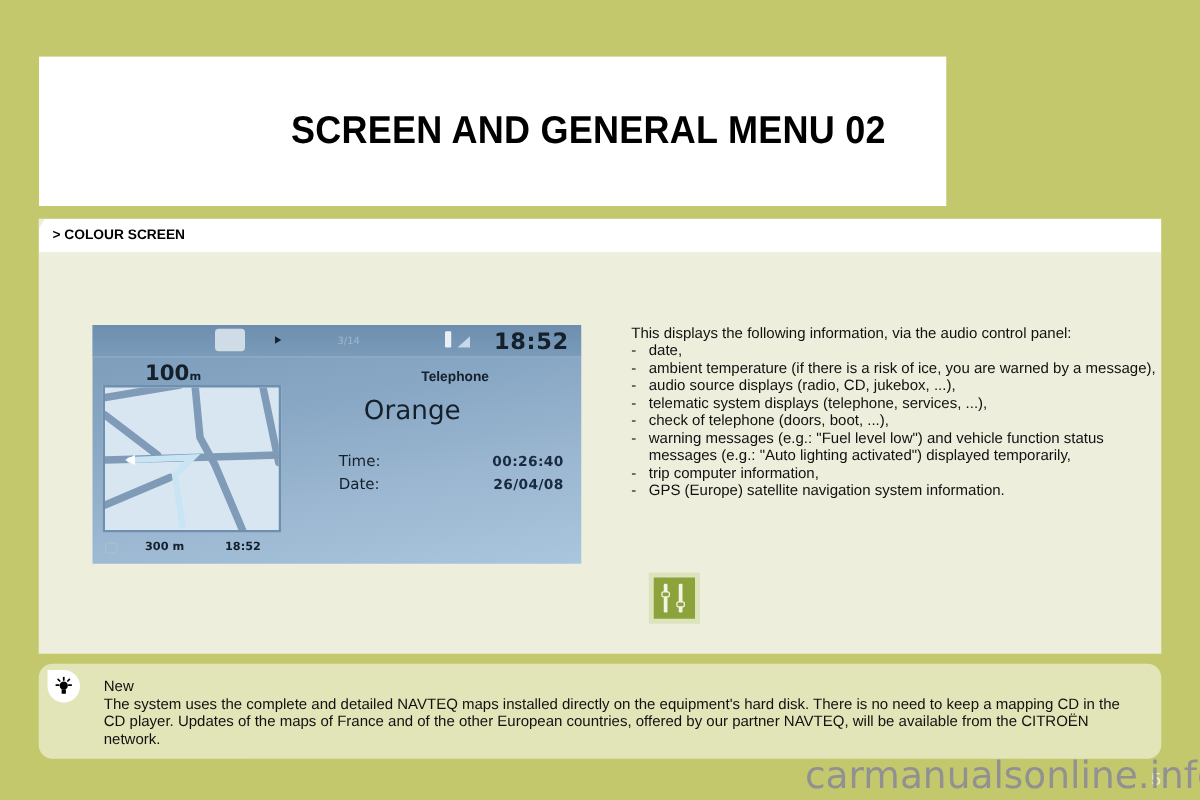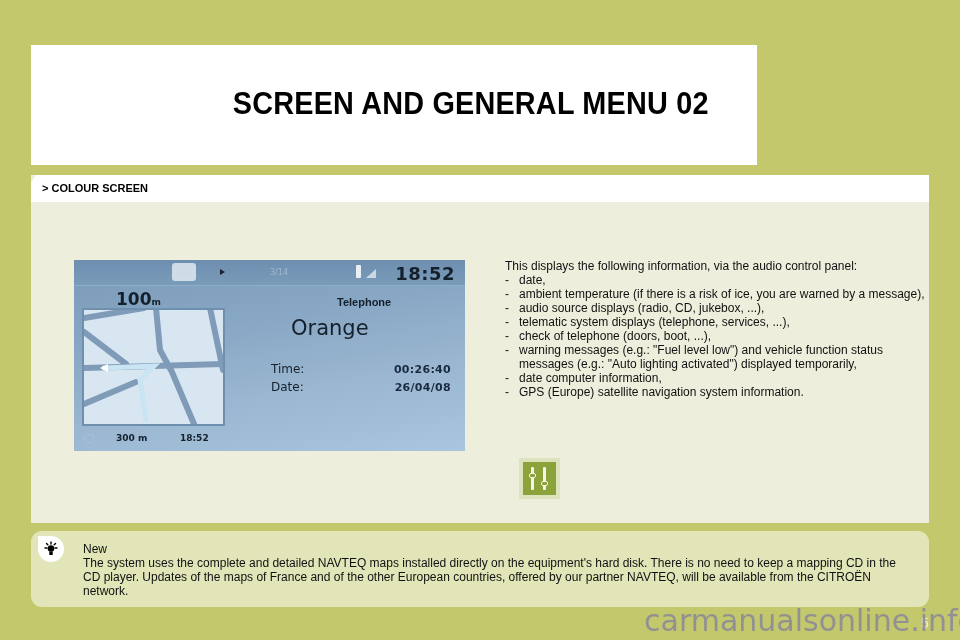--- a/index.html
+++ b/index.html
@@ -194,21 +194,21 @@
 
   <div class="desc">
     <p>This displays the following information, via the audio control panel:</p>
     <ul>
       <li>date,</li>
       <li>ambient temperature (if there is a risk of ice, you are warned by a message),</li>
       <li>audio source displays (radio, CD, jukebox, ...),</li>
       <li>telematic system displays (telephone, services, ...),</li>
       <li>check of telephone (doors, boot, ...),</li>
       <li>warning messages (e.g.: "Fuel level low") and vehicle function status messages (e.g.: "Auto lighting activated") displayed temporarily,</li>
-      <li>date computer information,</li>
+      <li>trip computer information,</li>
       <li>GPS (Europe) satellite navigation system information.</li>
     </ul>
   </div>
 
   <div class="config-icon">
     <div class="inner">
       <span class="bar" style="left:8px"></span>
       <span class="knob" style="left:6px; top:11px"></span>
       <span class="bar" style="left:20px"></span>
       <span class="knob" style="left:18px; top:19px"></span>

